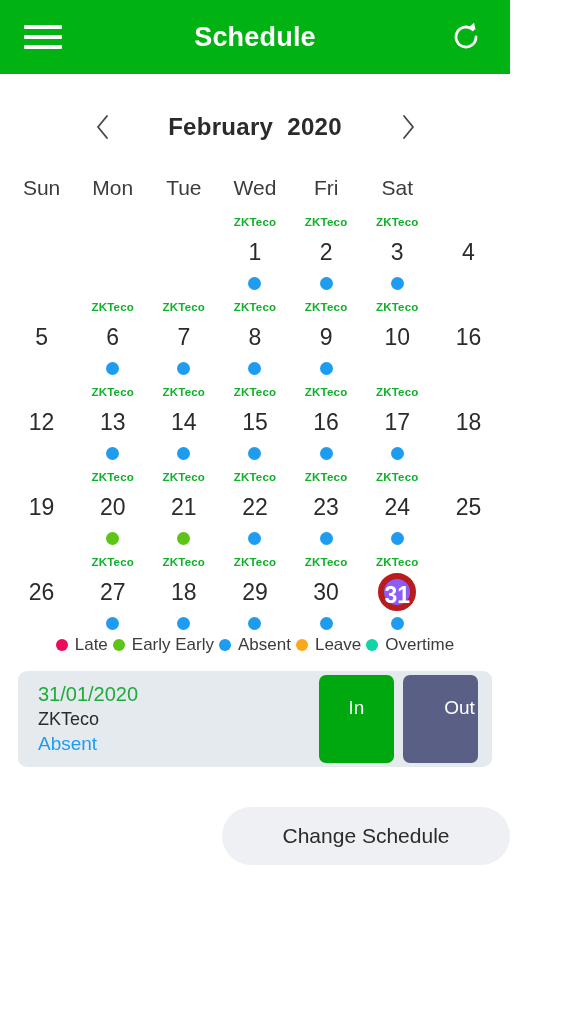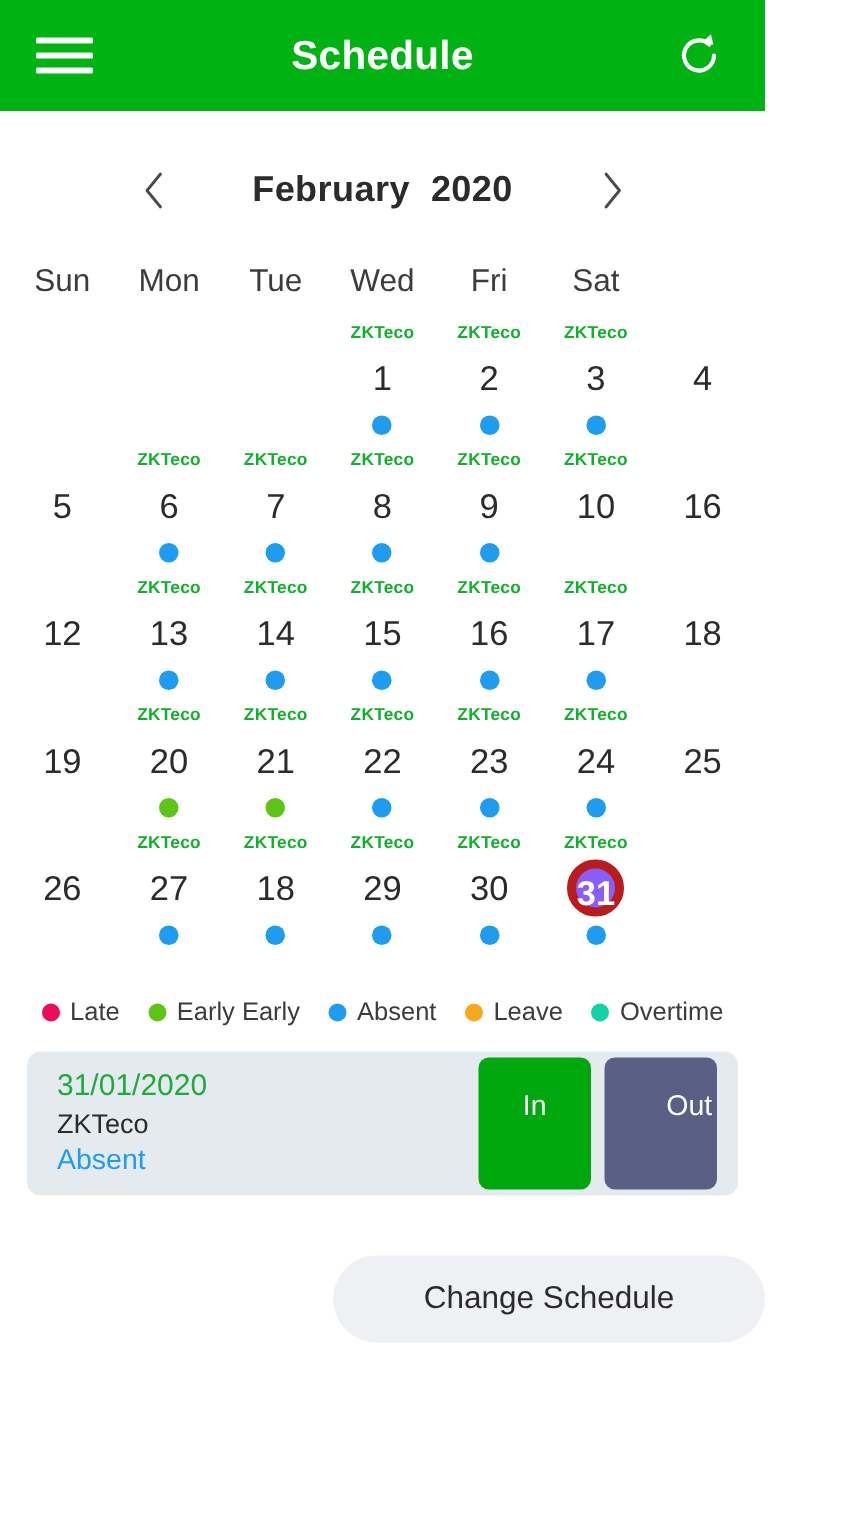--- a/index.html
+++ b/index.html
@@ -143,22 +143,21 @@
     border-radius: 50%;
     margin-top: 6px;
   }
   .dot.none { visibility: hidden; }
 
   
   .legend {
     display: flex;
     align-items: center;
     justify-content: center;
-    gap: 19px;
-    margin-top: 30px;
+    gap: 5px;
     flex: 0 0 auto;
   }
   .legend-item {
     display: flex;
     align-items: center;
     gap: 7px;
   }
   .legend-dot {
     width: 12px; height: 12px; border-radius: 50%;
   }

